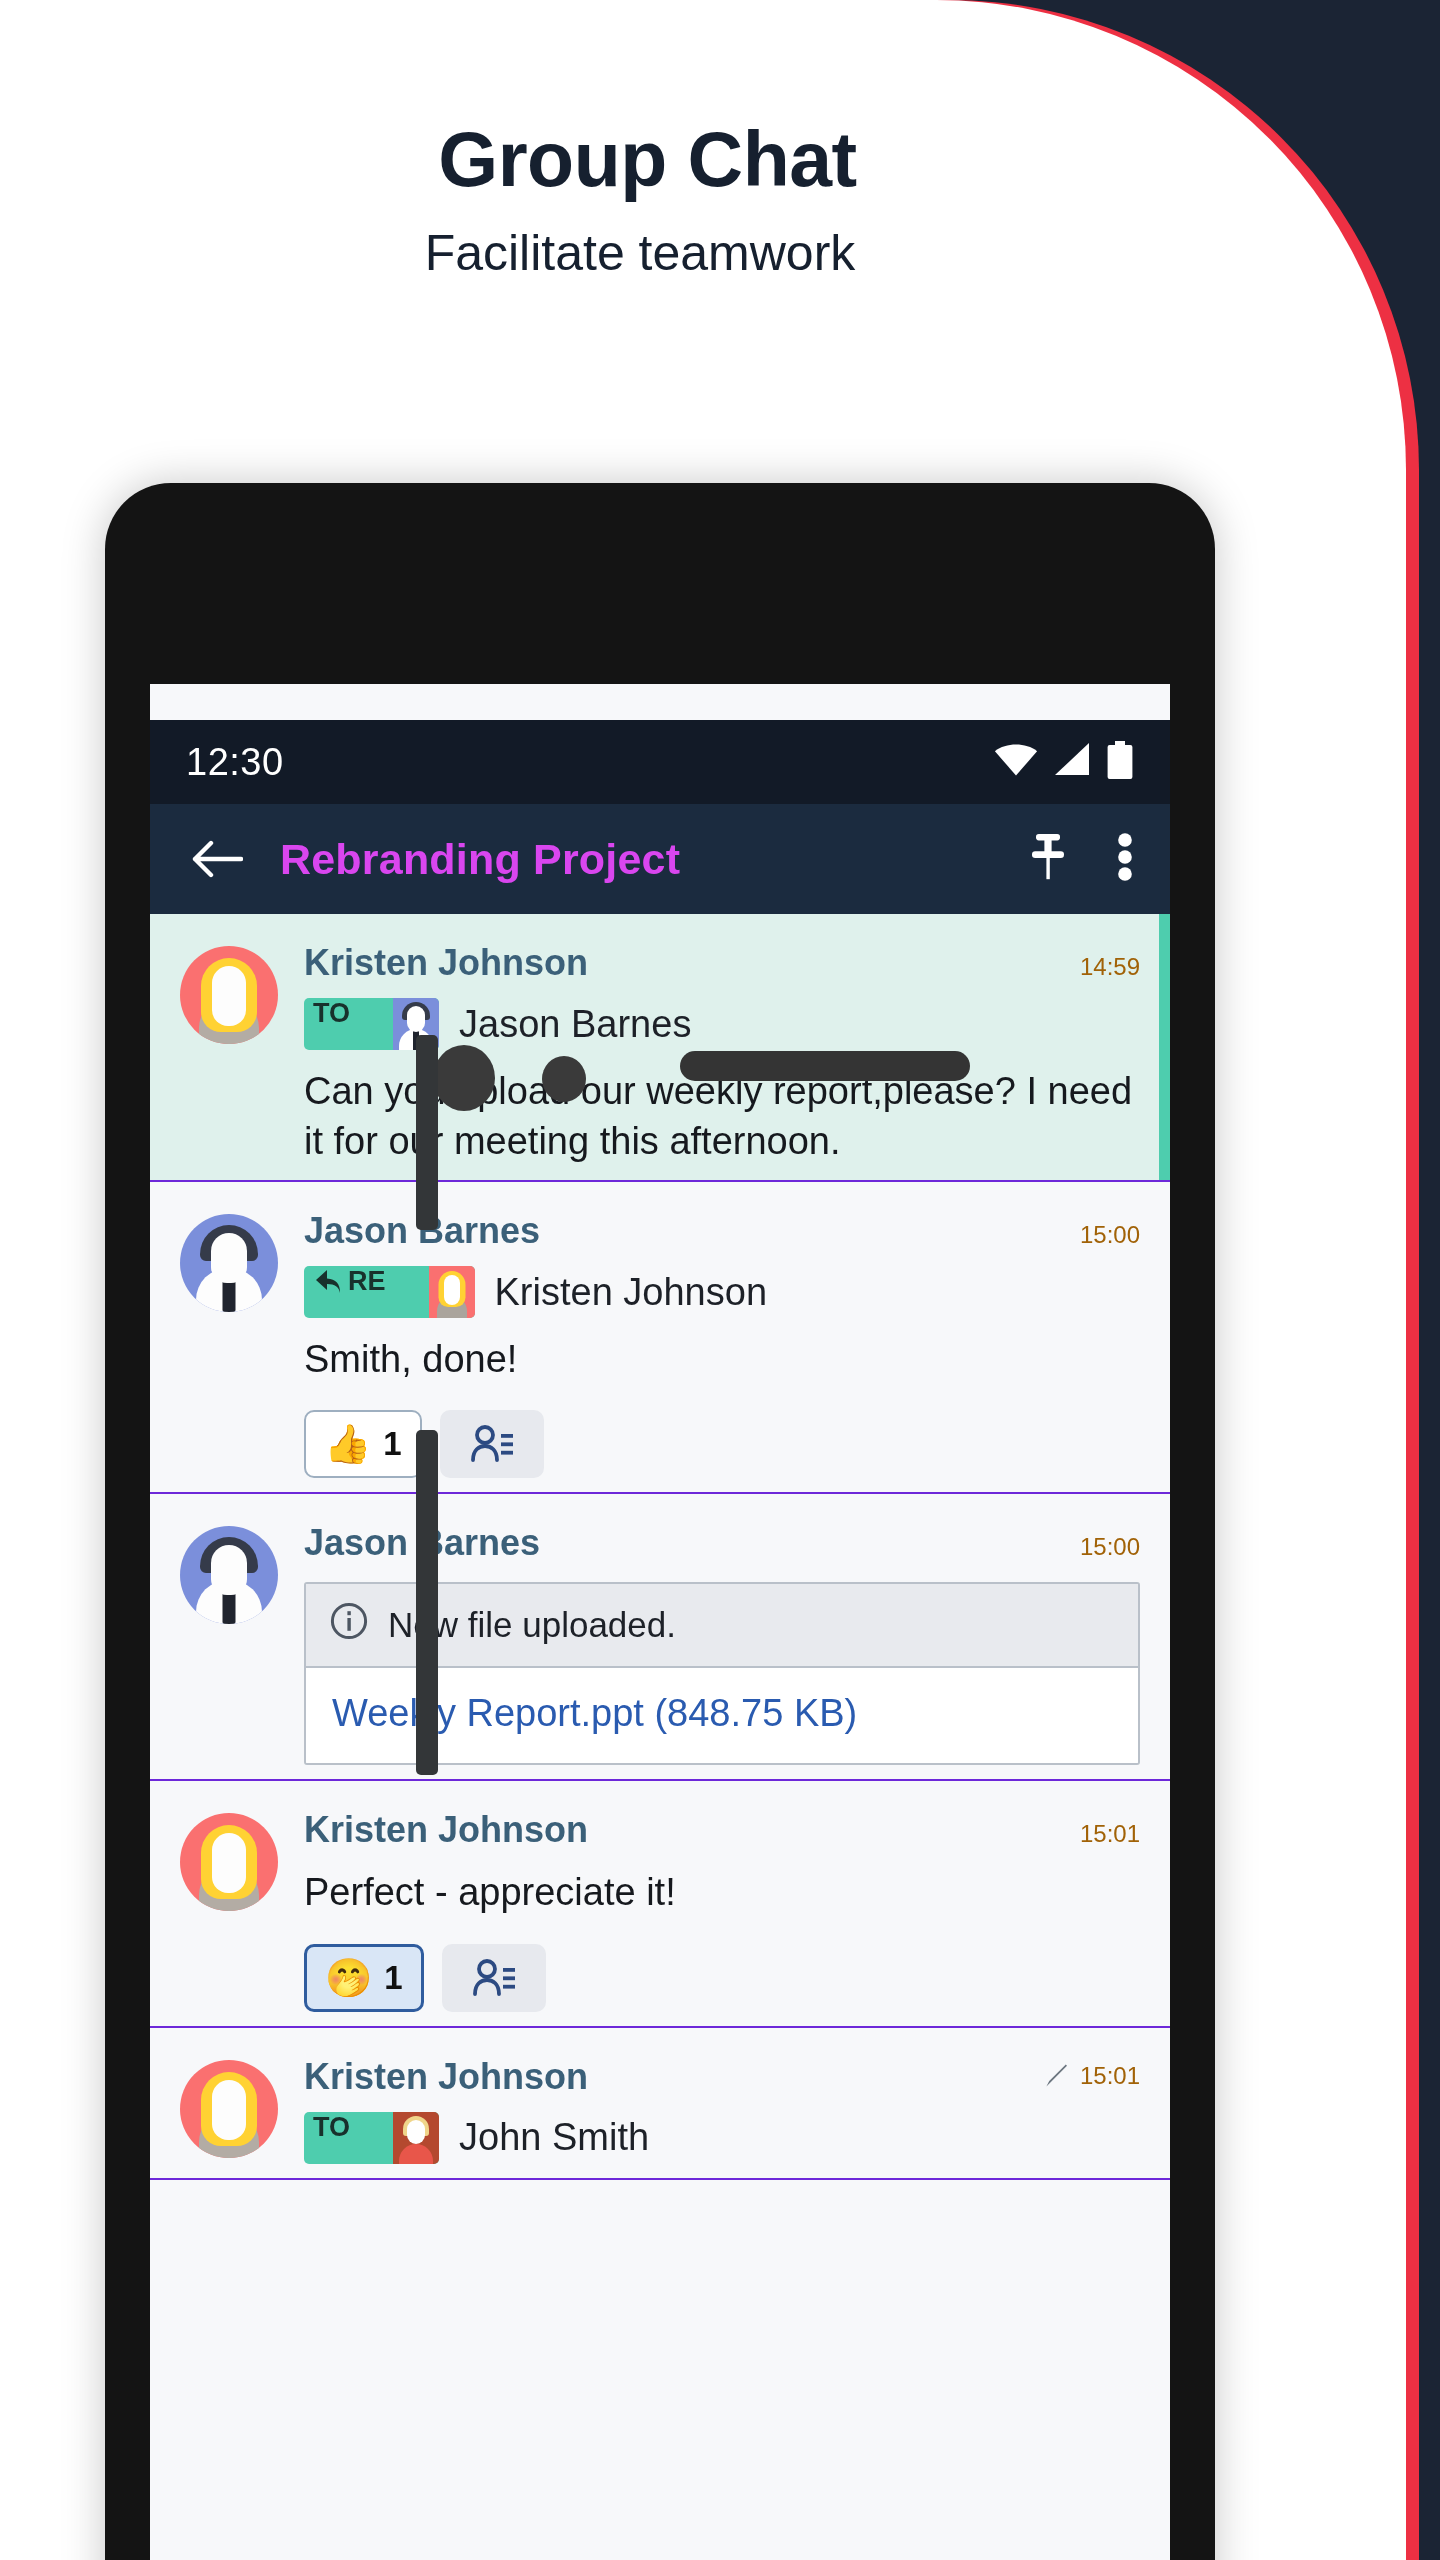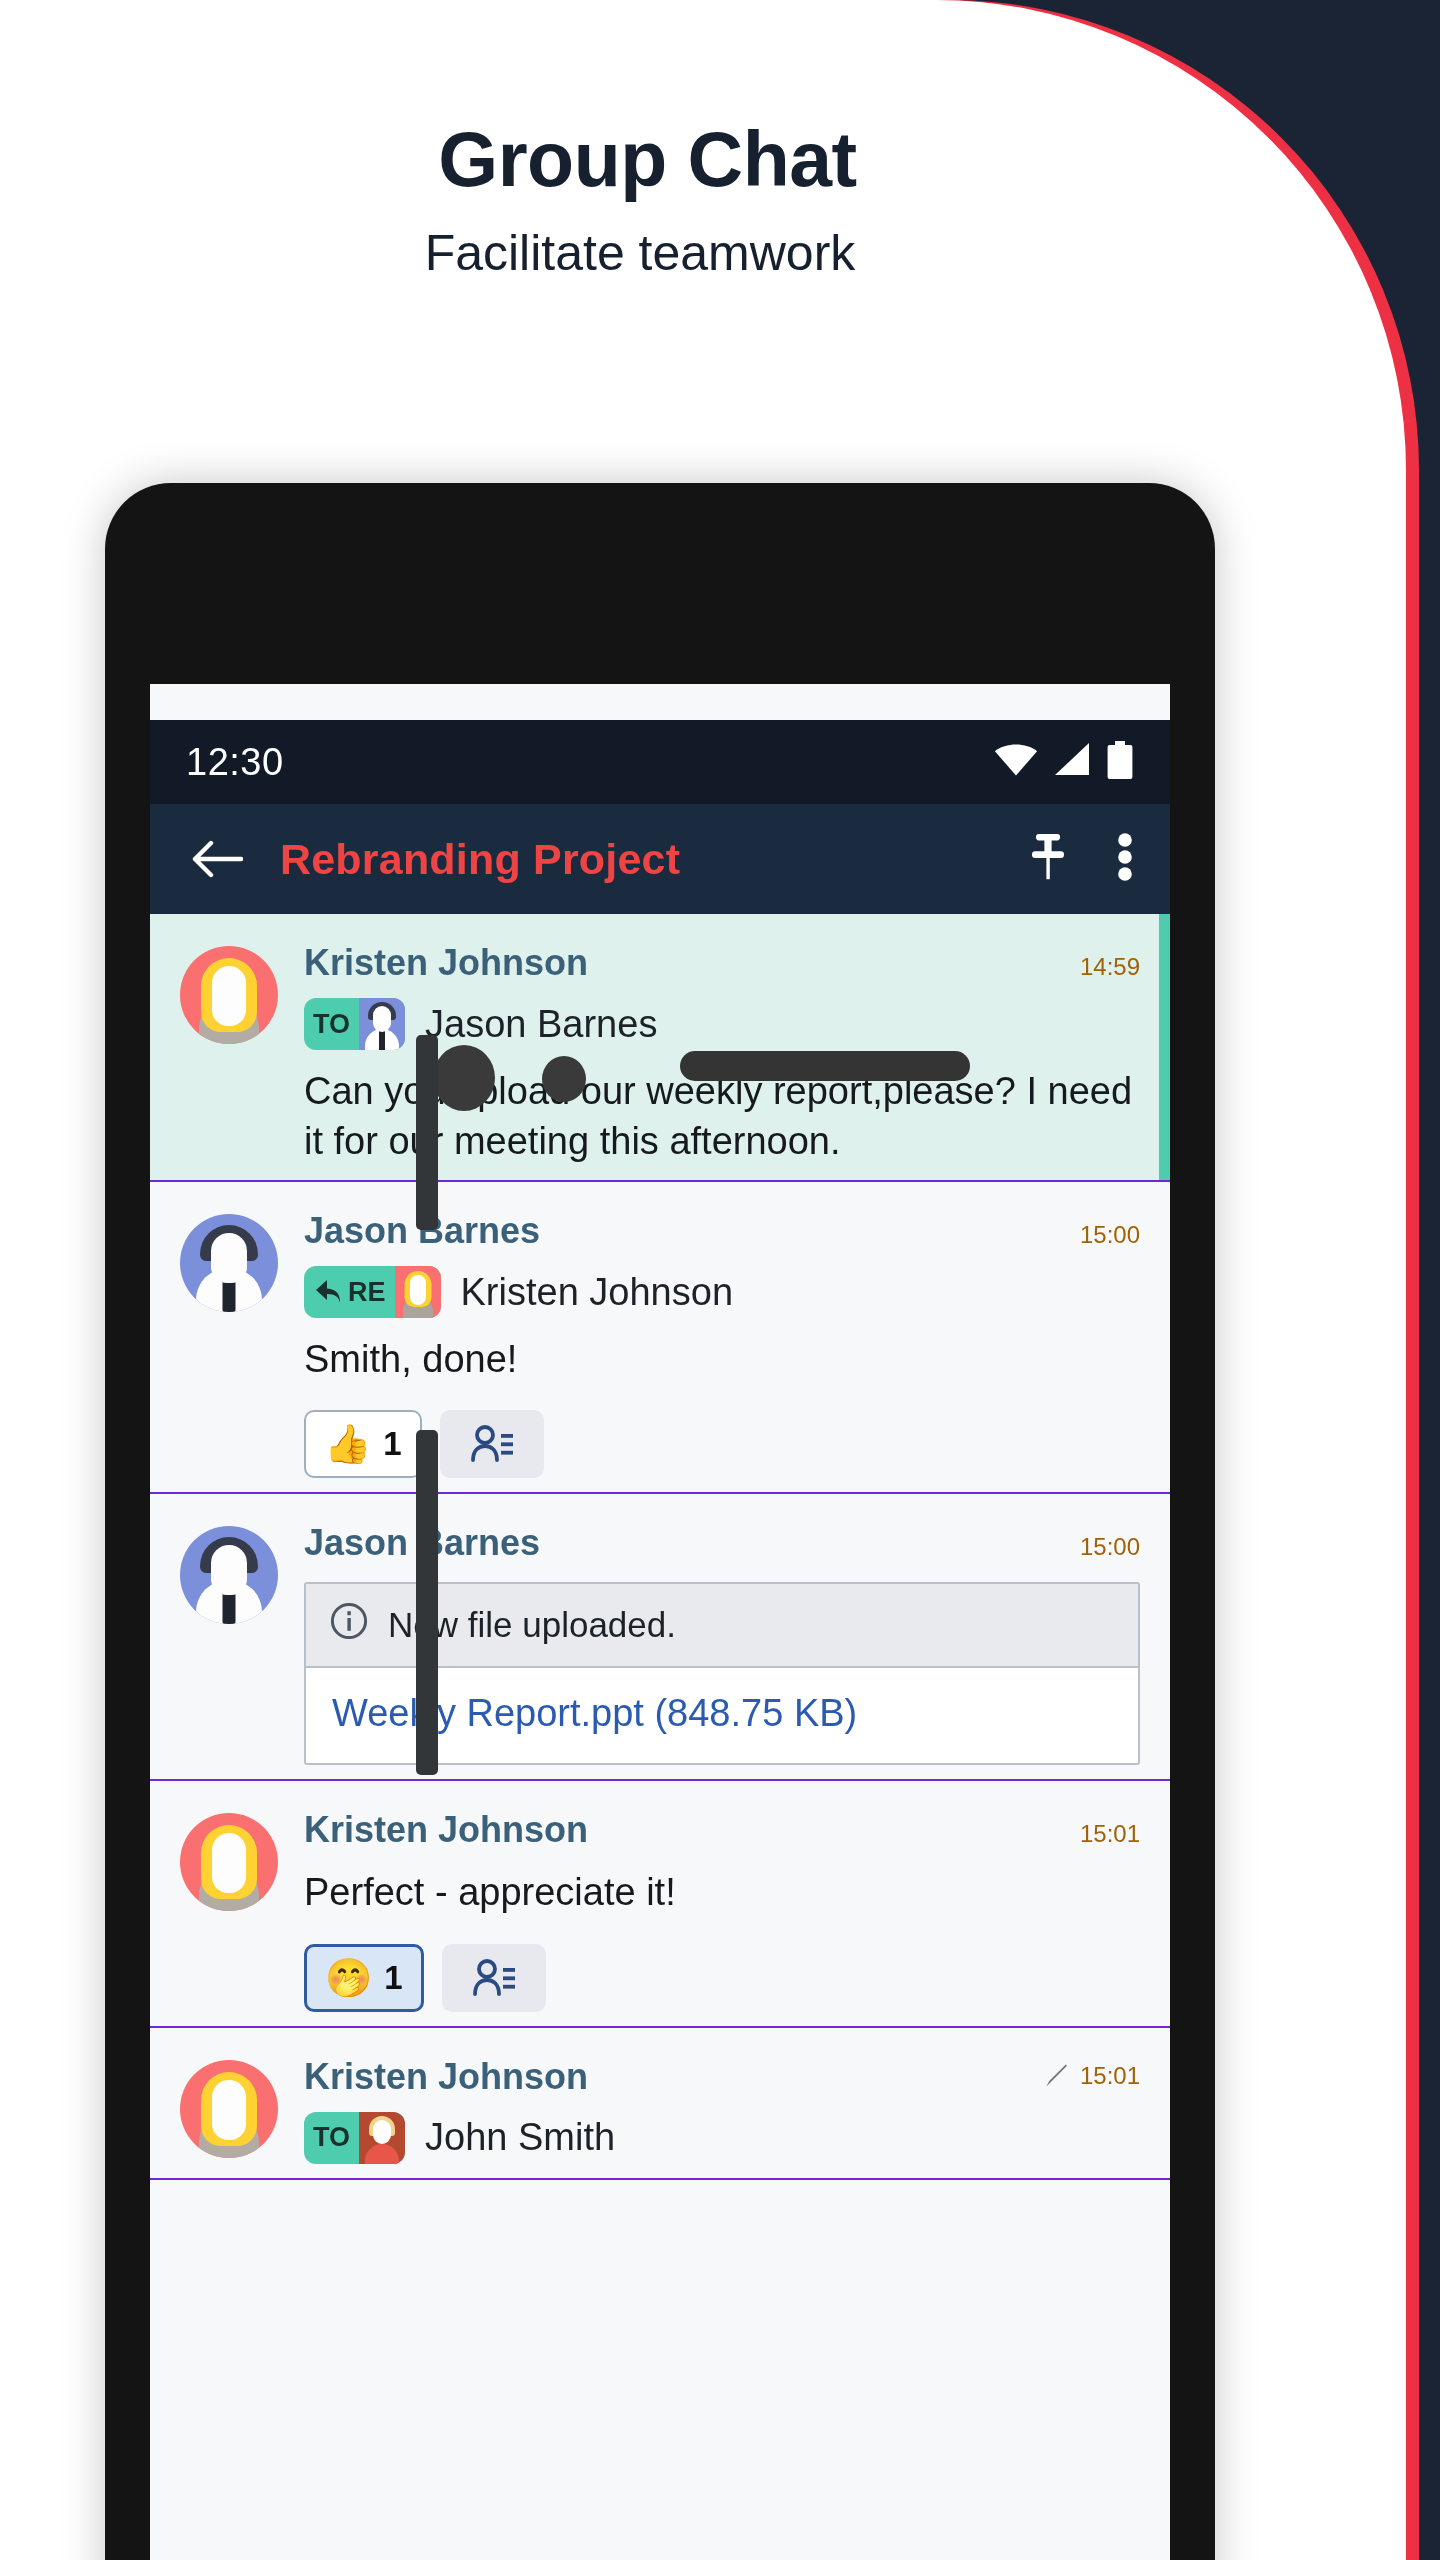--- a/index.html
+++ b/index.html
@@ -73,21 +73,21 @@
   }
 
   .statusbar {
     height: 84px; background: #121a27; color: #fff;
     display: flex; align-items: center; padding: 0 36px; margin-top: 36px;
   }
   .sb-time { font-size: 38px; font-weight: 500; letter-spacing: .5px; }
   .sb-icons { margin-left: auto; display: flex; align-items: center; gap: 14px; }
 
   .appbar {
-    height: 110px; background: #1b2b3f; color: #ef4444;
+    height: 110px; background: #1b2b3f; color: #d946ef;
     display: flex; align-items: center; padding: 0 36px;
   }
   .appbar .back { width: 62px; height: 62px; display:flex; align-items:center; justify-content:center; }
   .appbar .title {
     font-size: 43px; font-weight: bold; margin-left: 32px; letter-spacing: .2px;
   }
   .appbar .actions { margin-left: auto; display: flex; align-items: center; gap: 46px; }
 
   
   .msg {
@@ -120,22 +120,22 @@
              width:13px; height:40px; background:#20242e; border-radius: 5px 5px 2px 2px; }
 
   .msg-main { flex: 1; margin-left: 26px; min-width: 0; }
   .msg-head { display: flex; align-items: baseline; }
   .sender { font-size: 36px; font-weight: bold; color: #3b6079; }
   .msg-meta { margin-left:auto; display:flex; align-items:center; gap:10px; }
   .time { font-size: 24px; color: #a16207; }
 
   .reply-line { display: flex; align-items: center; margin-top: 14px; }
   .badge {
-    height: 52px; background: #4ecdae; border-radius: 12px;
-    display: flex; align-items: center; overflow: hidden;
+    height: 52px; background: #4ecdae; border-radius: 5px;
+    display: flex; align-items: flex-start; overflow: hidden; gap: 34px;
   }
   .badge-txt { font-size: 27px; font-weight: bold; color: #18312c; padding: 0 9px; display:flex; align-items:center; gap:5px; }
   .badge-av { width: 46px; height: 52px; position: relative; overflow: hidden; }
   .bav-j { background: #7b8fdb; }
   .bav-k { background: #fa7070; }
   .bav-s { background: #b4492f; }
   .bav-body { position:absolute; left:50%; transform:translateX(-50%); bottom:0; width:30px; height:22px; background:#aaa49c; border-radius:15px 15px 0 0;}
   .bav-hair-k { position:absolute; left:50%; transform:translateX(-50%); top:5px; width:27px; height:36px; background:#ffd233; border-radius:14px 14px 10px 10px;}
   .bav-face-k { position:absolute; left:50%; transform:translateX(-50%); top:9px; width:16px; height:30px; background:#fff; border-radius:8px;}
   .bav-hair-j { position:absolute; left:50%; transform:translateX(-50%); top:4px; width:28px; height:18px; background:#353b4a; border-radius:14px 14px 3px 3px;}

